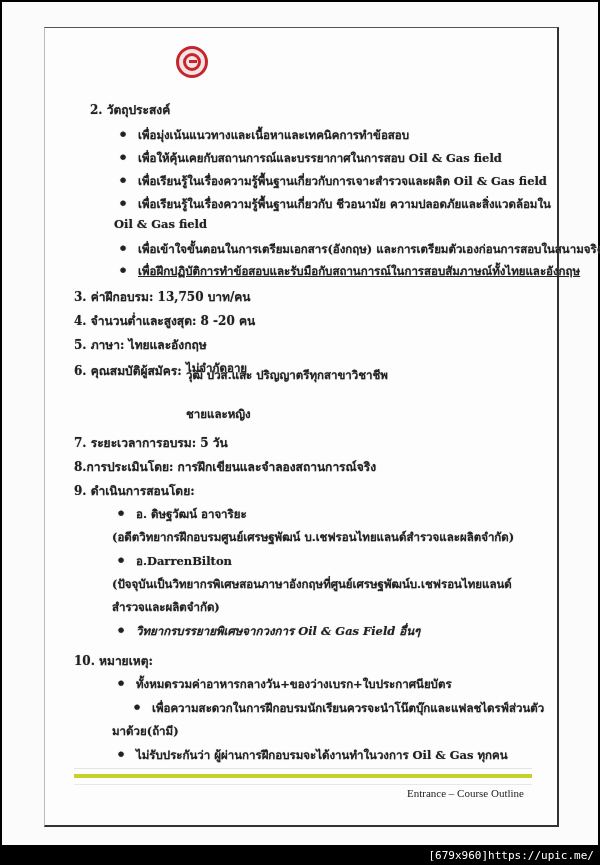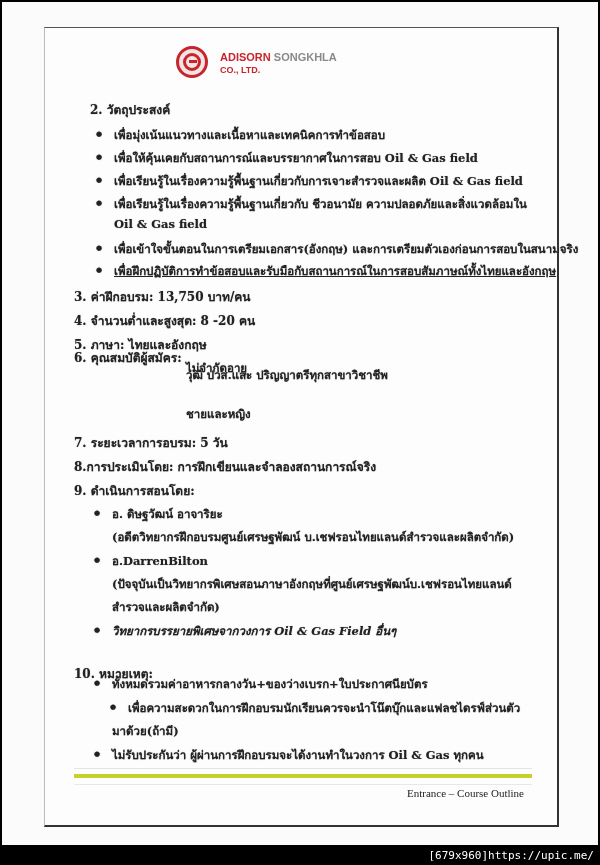--- a/index.html
+++ b/index.html
@@ -22,73 +22,69 @@
   .cube { position:absolute; left:2px; top:6px; width:18px; height:20px; }
   .cube .top { position:absolute; left:2px; top:0; width:14px; height:8px; background:#c8242b; border-radius:3px 3px 0 0; }
   .cube .l { position:absolute; left:2px; top:8px; width:7px; height:11px; background:#2458a6; }
   .cube .r { position:absolute; left:9px; top:8px; width:7px; height:11px; background:#3b9a3b; }
   .td-text { position:absolute; left:24px; top:3px; font-family:"Liberation Sans",sans-serif; font-weight:bold; font-size:9.5px; line-height:12px; color:#2a4f8a; }
   .td-text .and { font-weight:normal; color:#6f8fbf; }
   .content { position:absolute; left:72px; top:96px; width:470px; color:#222; font-size:11.5px; }
   .row { position:absolute; left:0; white-space:nowrap; font-weight:bold; text-shadow:0 0 1px #888; }
   .sec { font-size:12px; }
   .bullet::before { content:"●"; position:absolute; left:-18px; font-size:7px; top:3px; color:#222; }
-  .bullet { position:absolute; }
+  .bullet { position:absolute;margin-left:24px; }
   .rule-line { position:absolute; left:72px; top:772px; width:458px; height:4px; background:#c6d22a; }
   .rule-line-top { position:absolute; left:72px; top:766px; width:458px; height:1px; background:#e4e4e4; }
   .rule-line-bot { position:absolute; left:72px; top:782px; width:458px; height:1px; background:#e8e8e8; }
   .footer-text { position:absolute; right:74px; top:785px; font-size:11px; color:#222; font-family:"Liberation Serif",serif; }
   .watermark { position:absolute; right:6px; bottom:3px; font-family:"DejaVu Sans Mono","Liberation Mono",monospace; font-size:11px; color:#fff; }
 </style>
 </head>
 <body>
 
 <div class="page">
   <div class="frame"></div>
 
   <div class="header">
     <div class="logo-ring">
         <div class="inner"></div>
       </div>
-    <div class="brand">
-      <span class="adisorn">ADISORN</span><span class="songkhla"> SONGKHLA</span><br>
-      <span class="co">CO., LTD.</span>
-    </div>
   </div>
 
   <div class="content">
     <div class="row sec" style="top:2px;margin-left:16px;">2.  วัตถุประสงค์</div>
     <div class="row bullet" style="left:40px; top:28px;">เพื่อมุ่งเน้นแนวทางและเนื้อหาและเทคนิคการทำข้อสอบ</div>
     <div class="row bullet" style="left:40px; top:51px;">เพื่อให้คุ้นเคยกับสถานการณ์และบรรยากาศในการสอบ Oil &amp; Gas field</div>
     <div class="row bullet" style="left:40px; top:74px;">เพื่อเรียนรู้ในเรื่องความรู้พื้นฐานเกี่ยวกับการเจาะสำรวจและผลิต Oil &amp; Gas field</div>
     <div class="row bullet" style="left:40px; top:97px;">เพื่อเรียนรู้ในเรื่องความรู้พื้นฐานเกี่ยวกับ ชีวอนามัย ความปลอดภัยและสิ่งแวดล้อมใน</div>
     <div class="row" style="left:40px; top:119px;">Oil &amp; Gas field</div>
     <div class="row bullet" style="left:40px; top:142px;">เพื่อเข้าใจขั้นตอนในการเตรียมเอกสาร(อังกฤษ) และการเตรียมตัวเองก่อนการสอบในสนามจริง</div>
     <div class="row bullet" style="left:40px; top:164px;text-decoration:underline;">เพื่อฝึกปฏิบัติการทำข้อสอบและรับมือกับสถานการณ์ในการสอบสัมภาษณ์ทั้งไทยและอังกฤษ</div>
 
     <div class="row sec" style="top:189px;">3.  ค่าฝึกอบรม: 13,750 บาท/คน</div>
     <div class="row sec" style="top:213px;">4.  จำนวนต่ำและสูงสุด: 8 -20 คน</div>
     <div class="row sec" style="top:237px;">5.  ภาษา: ไทยและอังกฤษ</div>
-    <div class="row sec" style="top:250px;">6. คุณสมบัติผู้สมัคร:</div>
+    <div class="row sec" style="top:263px;">6. คุณสมบัติผู้สมัคร:</div>
     <div class="row" style="left:112px; top:261px;">ไม่จำกัดอายุ</div>
     <div class="row" style="left:112px; top:268px;">วุฒิ ปวส.และ ปริญญาตรีทุกสาขาวิชาชีพ</div>
     <div class="row" style="left:112px; top:307px;">ชายและหญิง</div>
 
     <div class="row sec" style="top:335px;">7. ระยะเวลาการอบรม: 5 วัน</div>
     <div class="row sec" style="top:359px;">8.การประเมินโดย: การฝึกเขียนและจำลองสถานการณ์จริง</div>
     <div class="row sec" style="top:383px;">9. ดำเนินการสอนโดย:</div>
 
     <div class="row bullet" style="left:38px; top:407px;">อ. ดิษฐวัฒน์ อาจาริยะ</div>
     <div class="row" style="left:38px; top:430px;">(อดีตวิทยากรฝึกอบรมศูนย์เศรษฐพัฒน์ บ.เชฟรอนไทยแลนด์สำรวจและผลิตจำกัด)</div>
     <div class="row bullet" style="left:38px; top:454px;">อ.DarrenBilton</div>
     <div class="row" style="left:38px; top:477px;">(ปัจจุบันเป็นวิทยากรพิเศษสอนภาษาอังกฤษที่ศูนย์เศรษฐพัฒน์บ.เชฟรอนไทยแลนด์</div>
     <div class="row" style="left:38px; top:500px;">สำรวจและผลิตจำกัด)</div>
     <div class="row bullet" style="left:38px; top:524px;font-style:italic;">วิทยากรบรรยายพิเศษจากวงการ Oil &amp; Gas Field อื่นๆ</div>
 
-    <div class="row sec" style="top:566px;">10. หมายเหตุ:</div>
+    <div class="row sec" style="top:553px;">10. หมายเหตุ:</div>
     <div class="row bullet" style="left:38px; top:577px;">ทั้งหมดรวมค่าอาหารกลางวัน+ของว่างเบรก+ใบประกาศนียบัตร</div>
     <div class="row bullet" style="left:54px; top:601px;">เพื่อความสะดวกในการฝึกอบรมนักเรียนควรจะนำโน๊ตบุ๊กและแฟลชไดรฟ์ส่วนตัว</div>
     <div class="row" style="left:38px; top:624px;">มาด้วย(ถ้ามี)</div>
     <div class="row bullet" style="left:38px; top:648px;">ไม่รับประกันว่า ผู้ผ่านการฝึกอบรมจะได้งานทำในวงการ Oil &amp; Gas ทุกคน</div>
   </div>
 
   <div class="rule-line-top"></div>
   <div class="rule-line"></div>
   <div class="rule-line-bot"></div>
   <div class="footer-text">Entrance – Course Outline</div>

